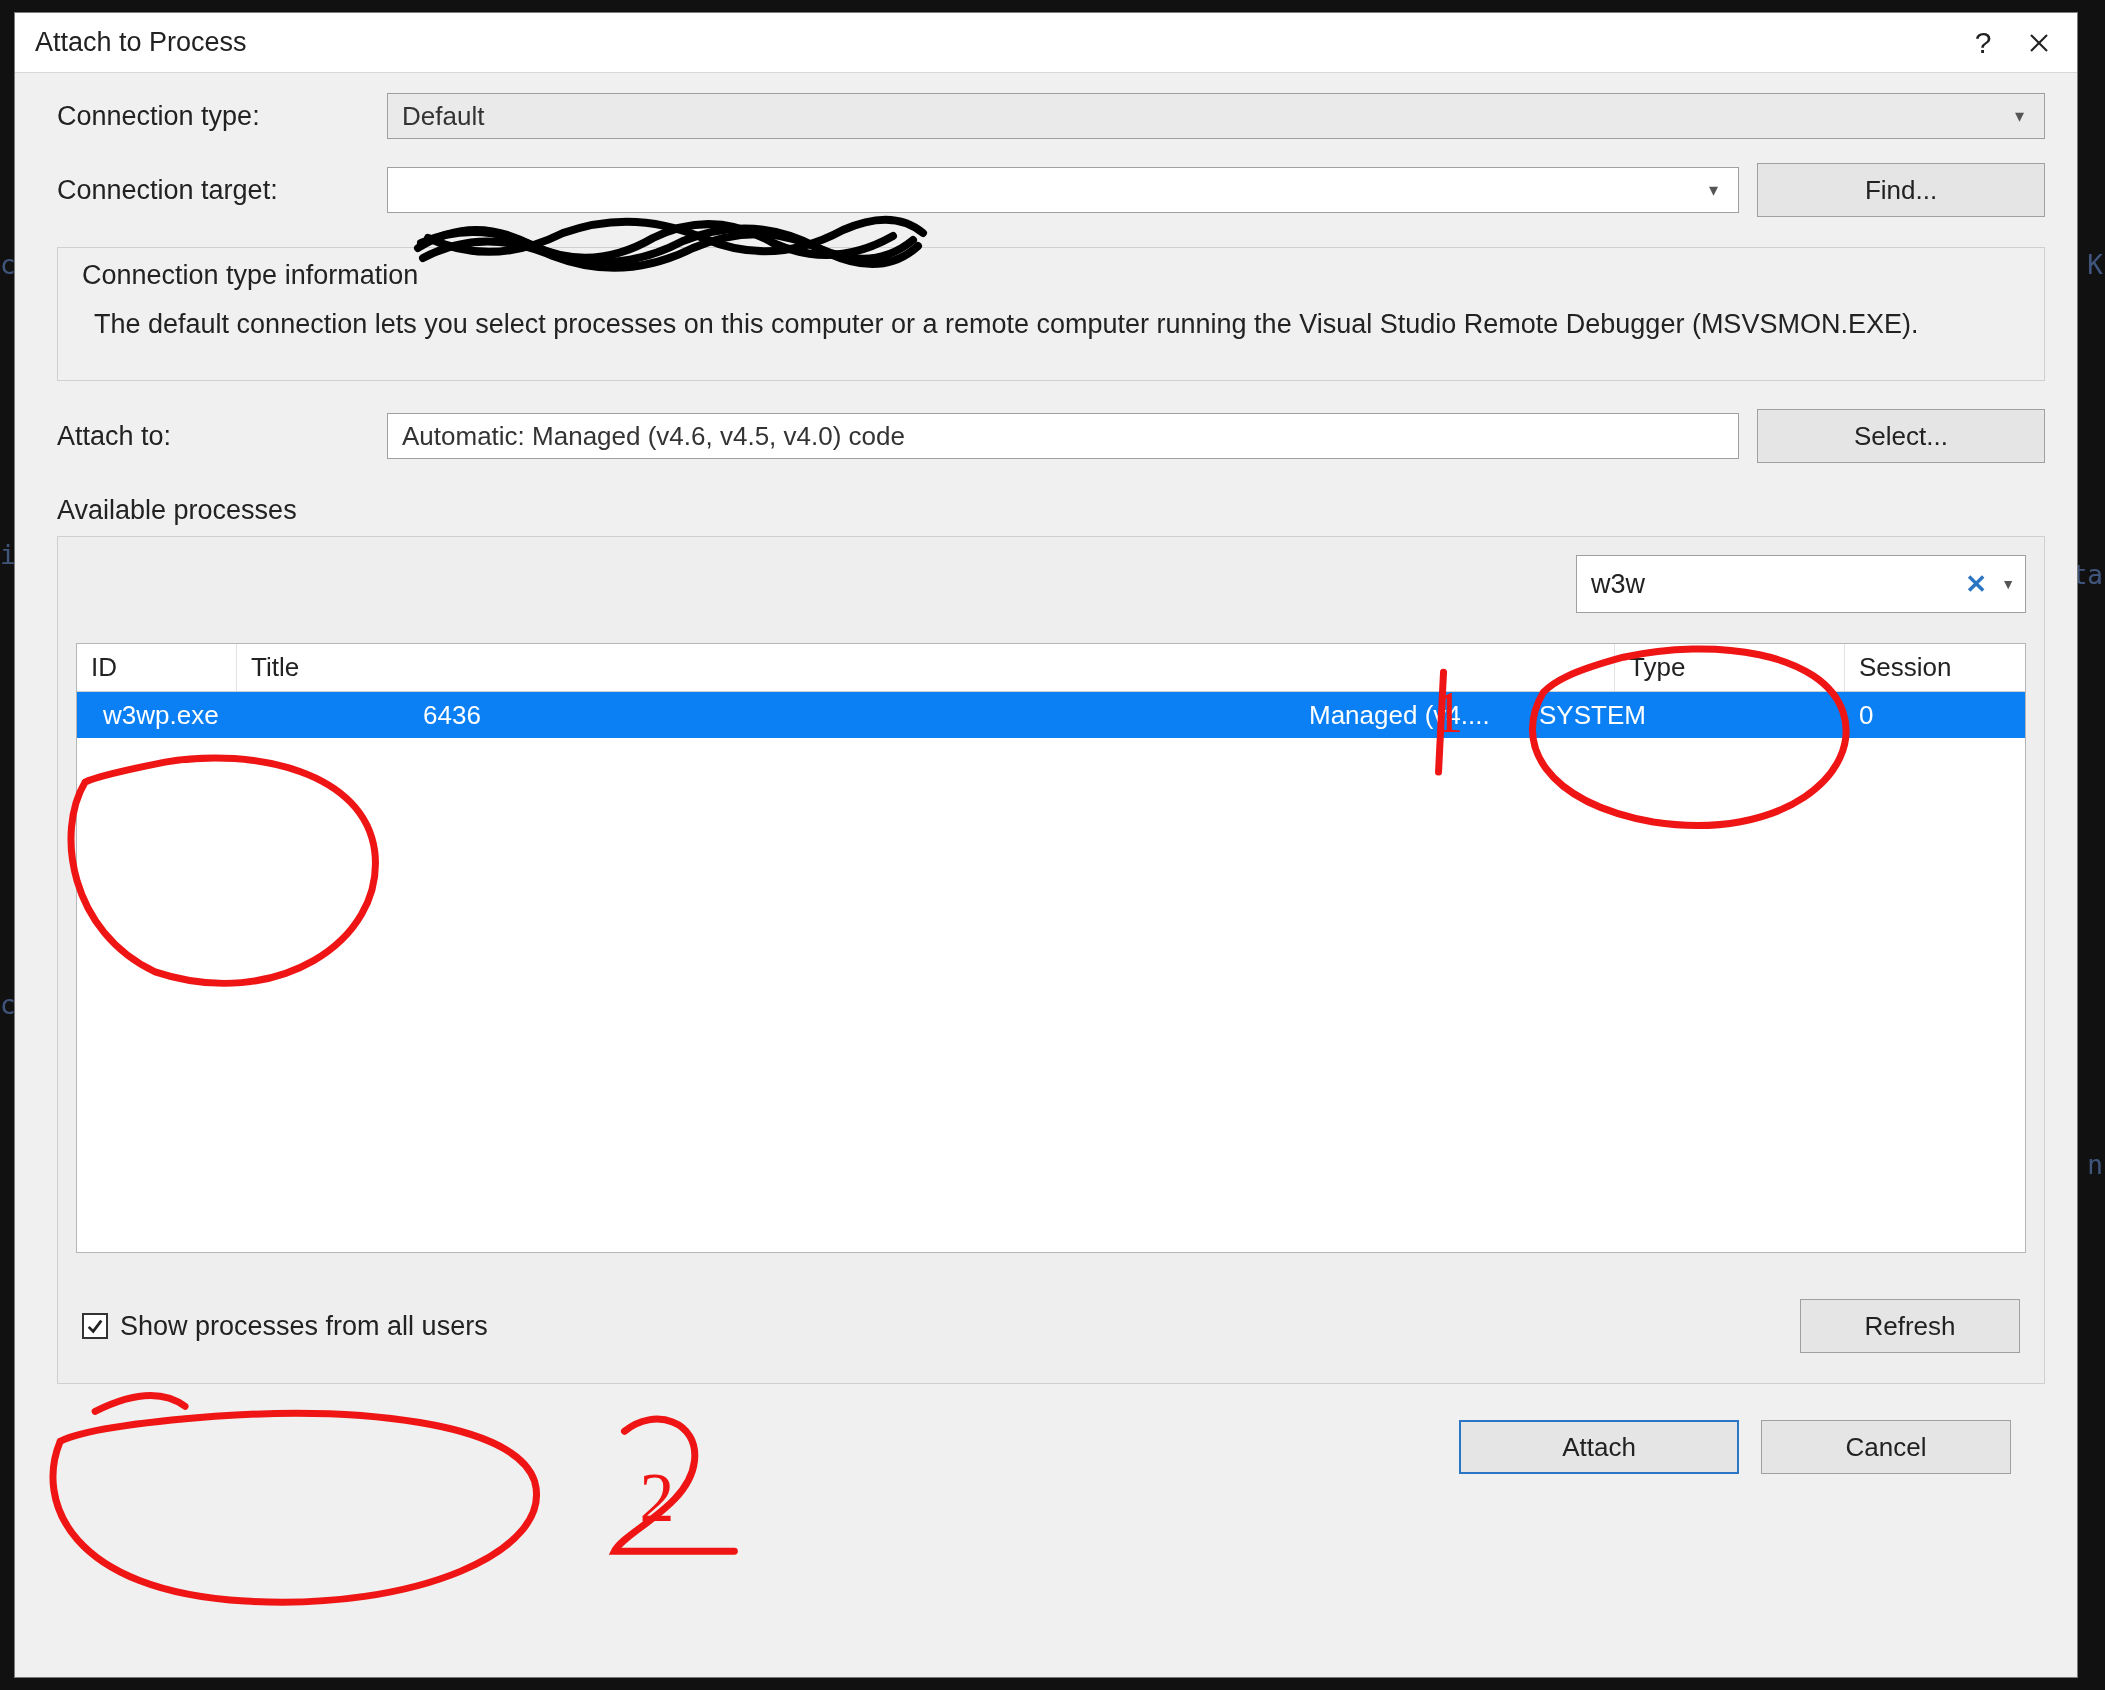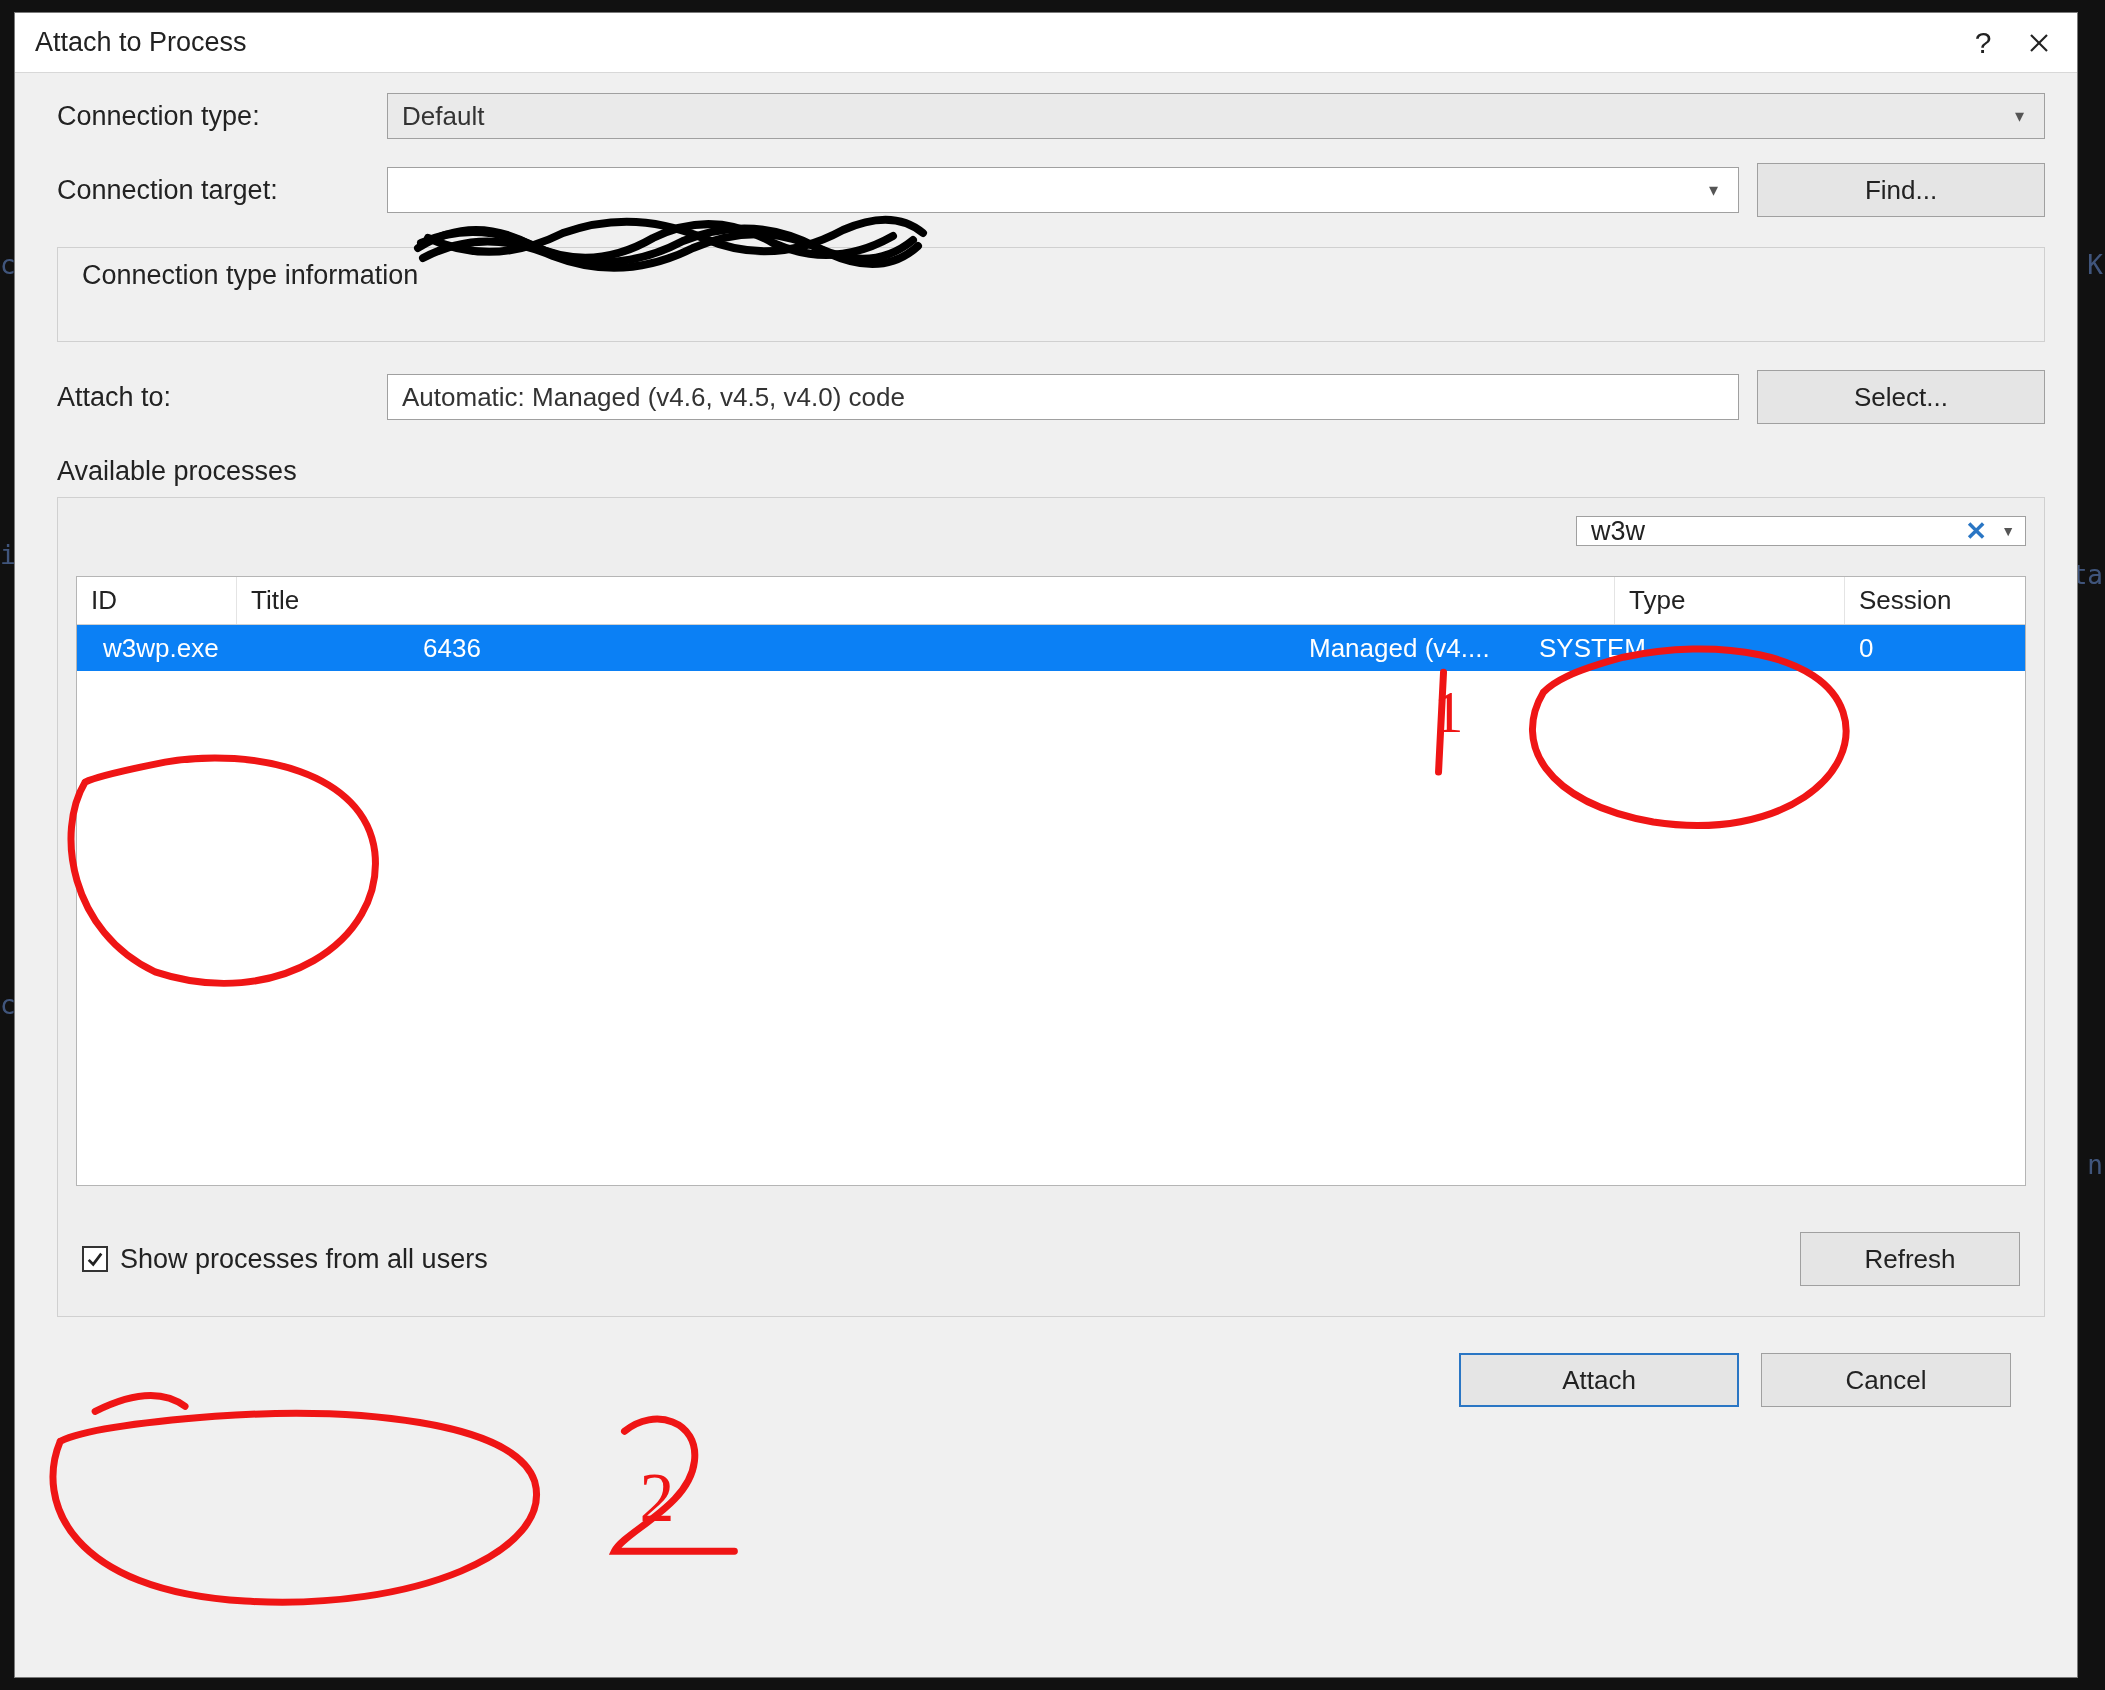--- a/index.html
+++ b/index.html
@@ -160,21 +160,21 @@
   .filter-row {
     display: flex;
     justify-content: flex-end;
     margin-bottom: 30px;
   }
   .filter-input-wrap {
     display: flex;
     align-items: center;
     background: #ffffff;
     border: 1px solid #a0a0a0;
-    height: 30px;
+    height: 58px;
     width: 450px;
     padding: 0 10px 0 14px;
   }
   .filter-input-wrap .value {
     flex: 1;
     font-size: 27px;
     color: #222;
     border: none;
     outline: none;
     background: transparent;
@@ -344,20 +344,21 @@
             <span class="chev">▾</span>
           </div>
           <div class="btn wide">
             <span>Find...</span>
           </div>
         </div>
       </div>
 
       <div class="info-group">
         <div class="group-title">Connection type information</div>
+        <div class="group-text">The default connection lets you select processes on this computer or a remote computer running the Visual Studio Remote Debugger (MSVSMON.EXE).</div>
       </div>
 
       <div class="form-row">
         <div class="lbl">Attach to:</div>
         <div class="field-area">
           <div class="readonly-field" style="flex:1">
             <span>Automatic: Managed (v4.6, v4.5, v4.0) code</span>
           </div>
           <div class="btn wide">
             <span>Select...</span>

